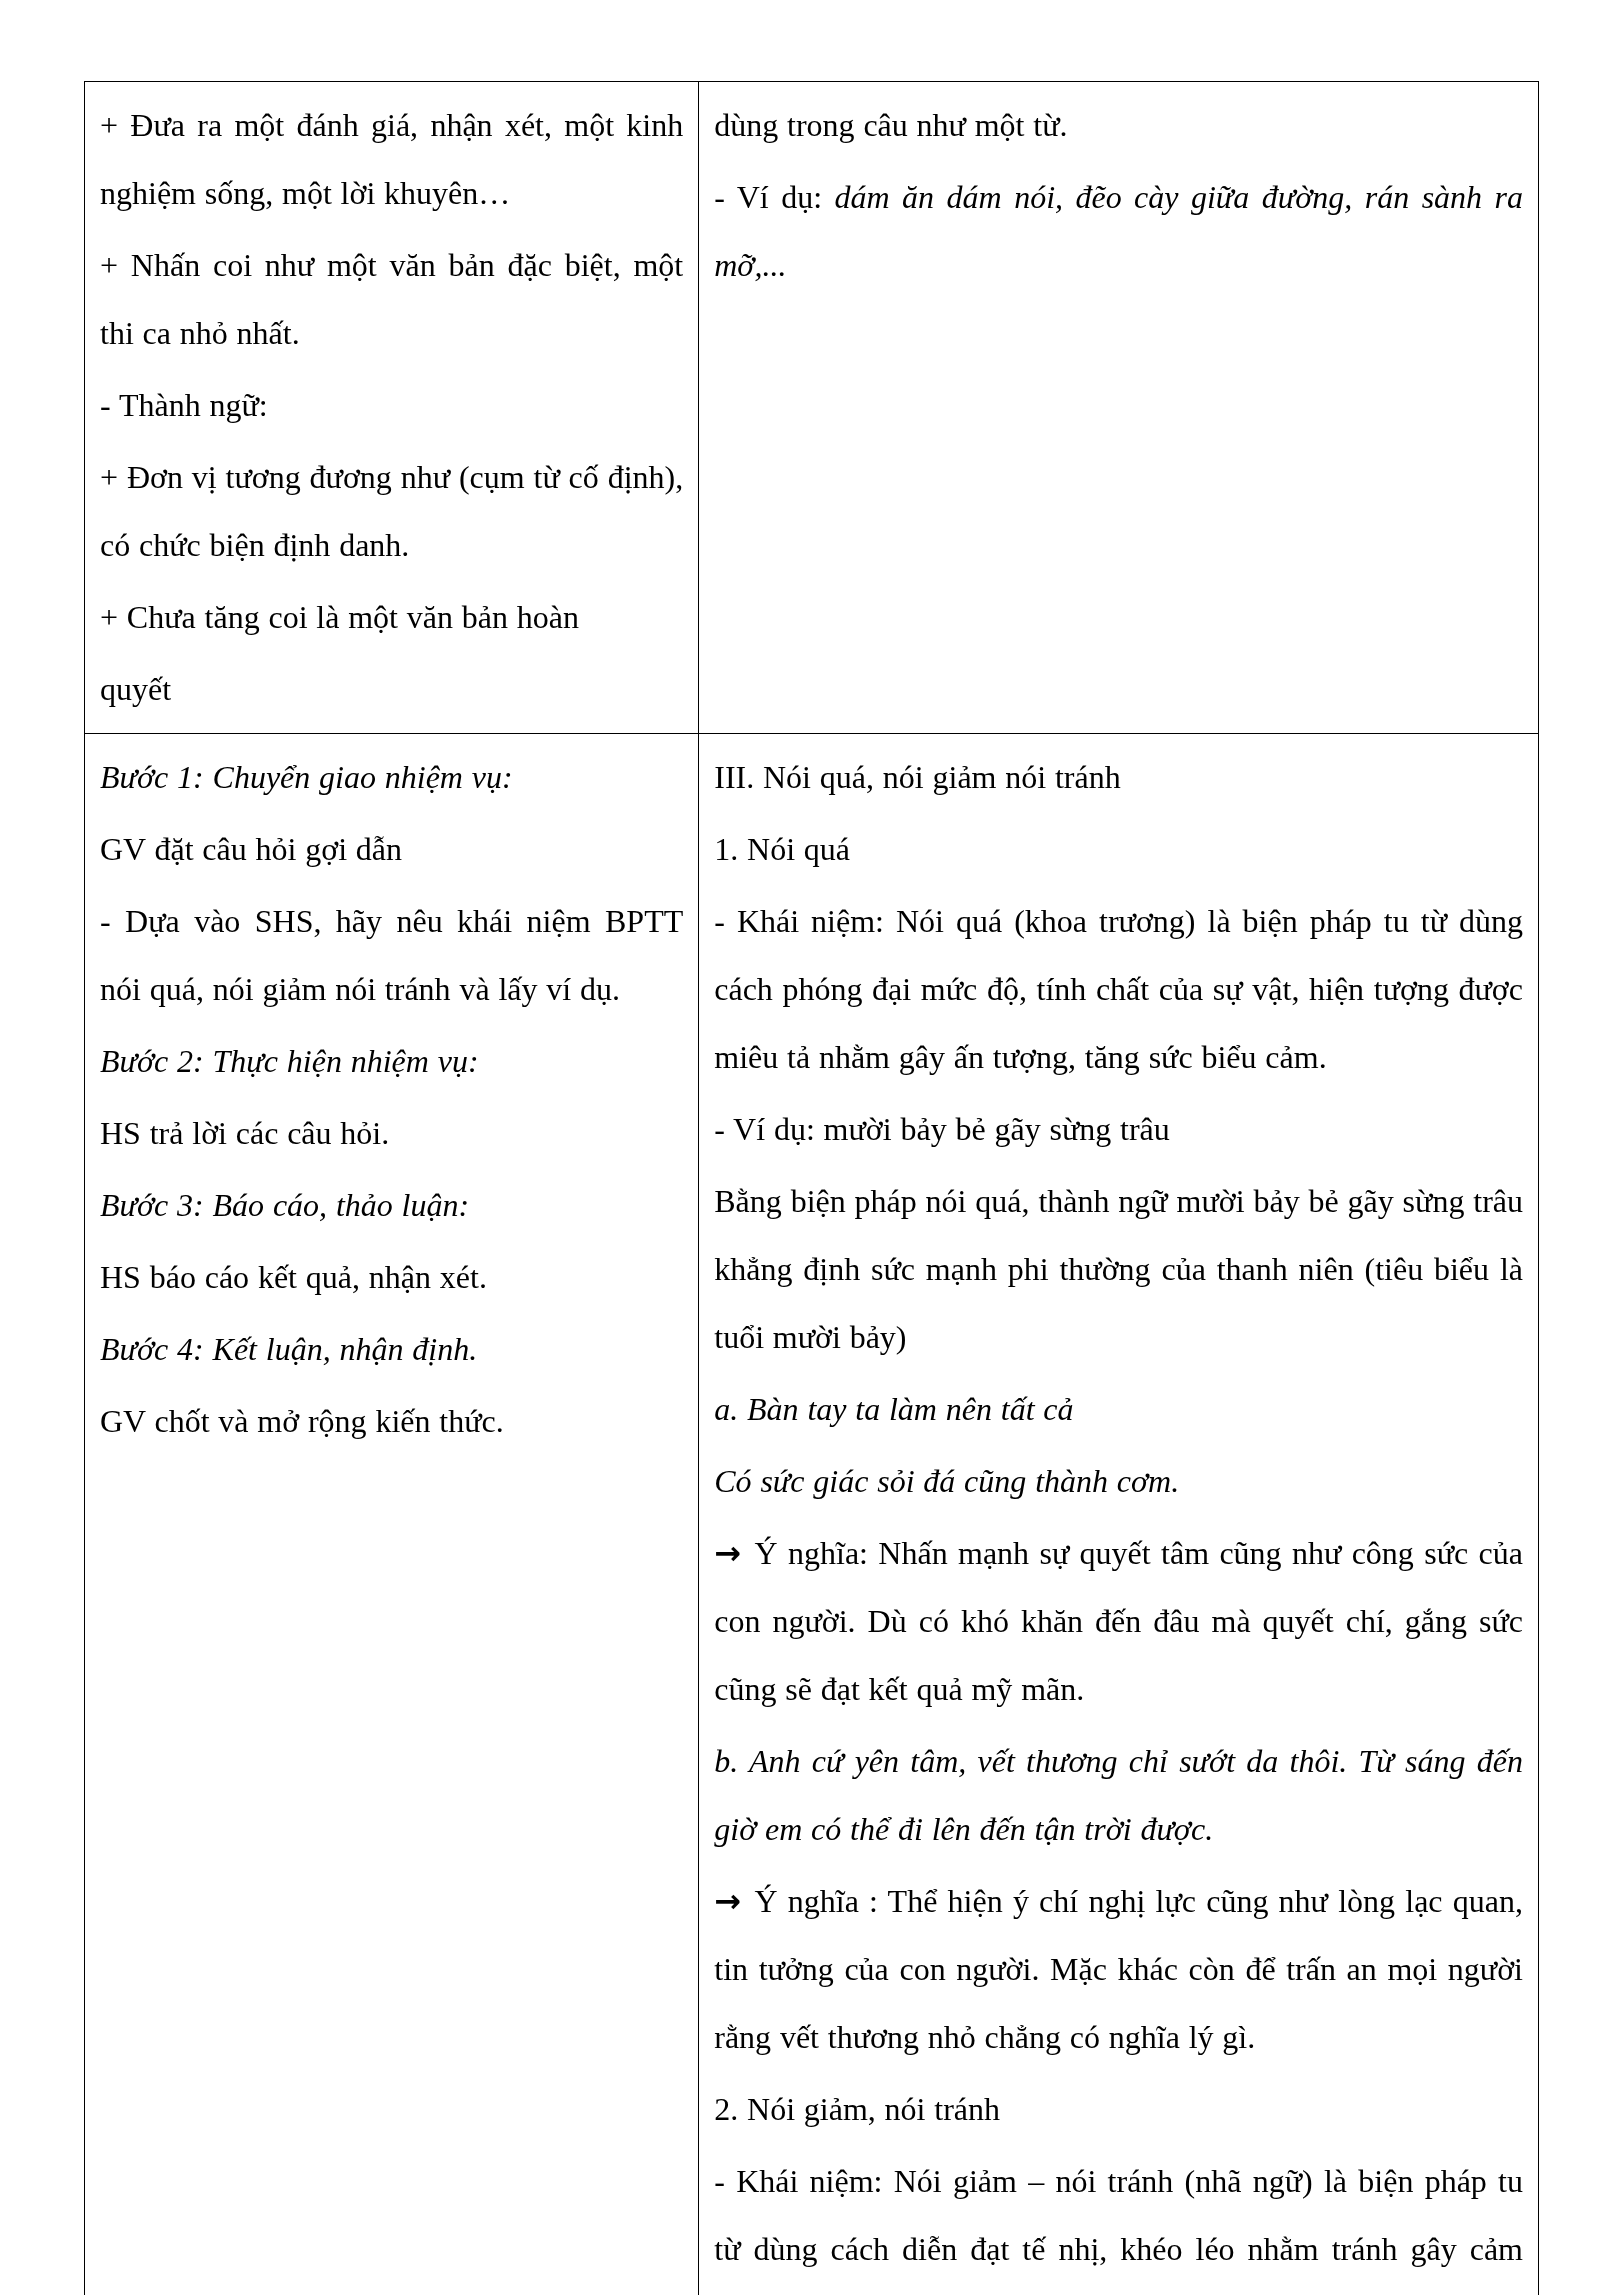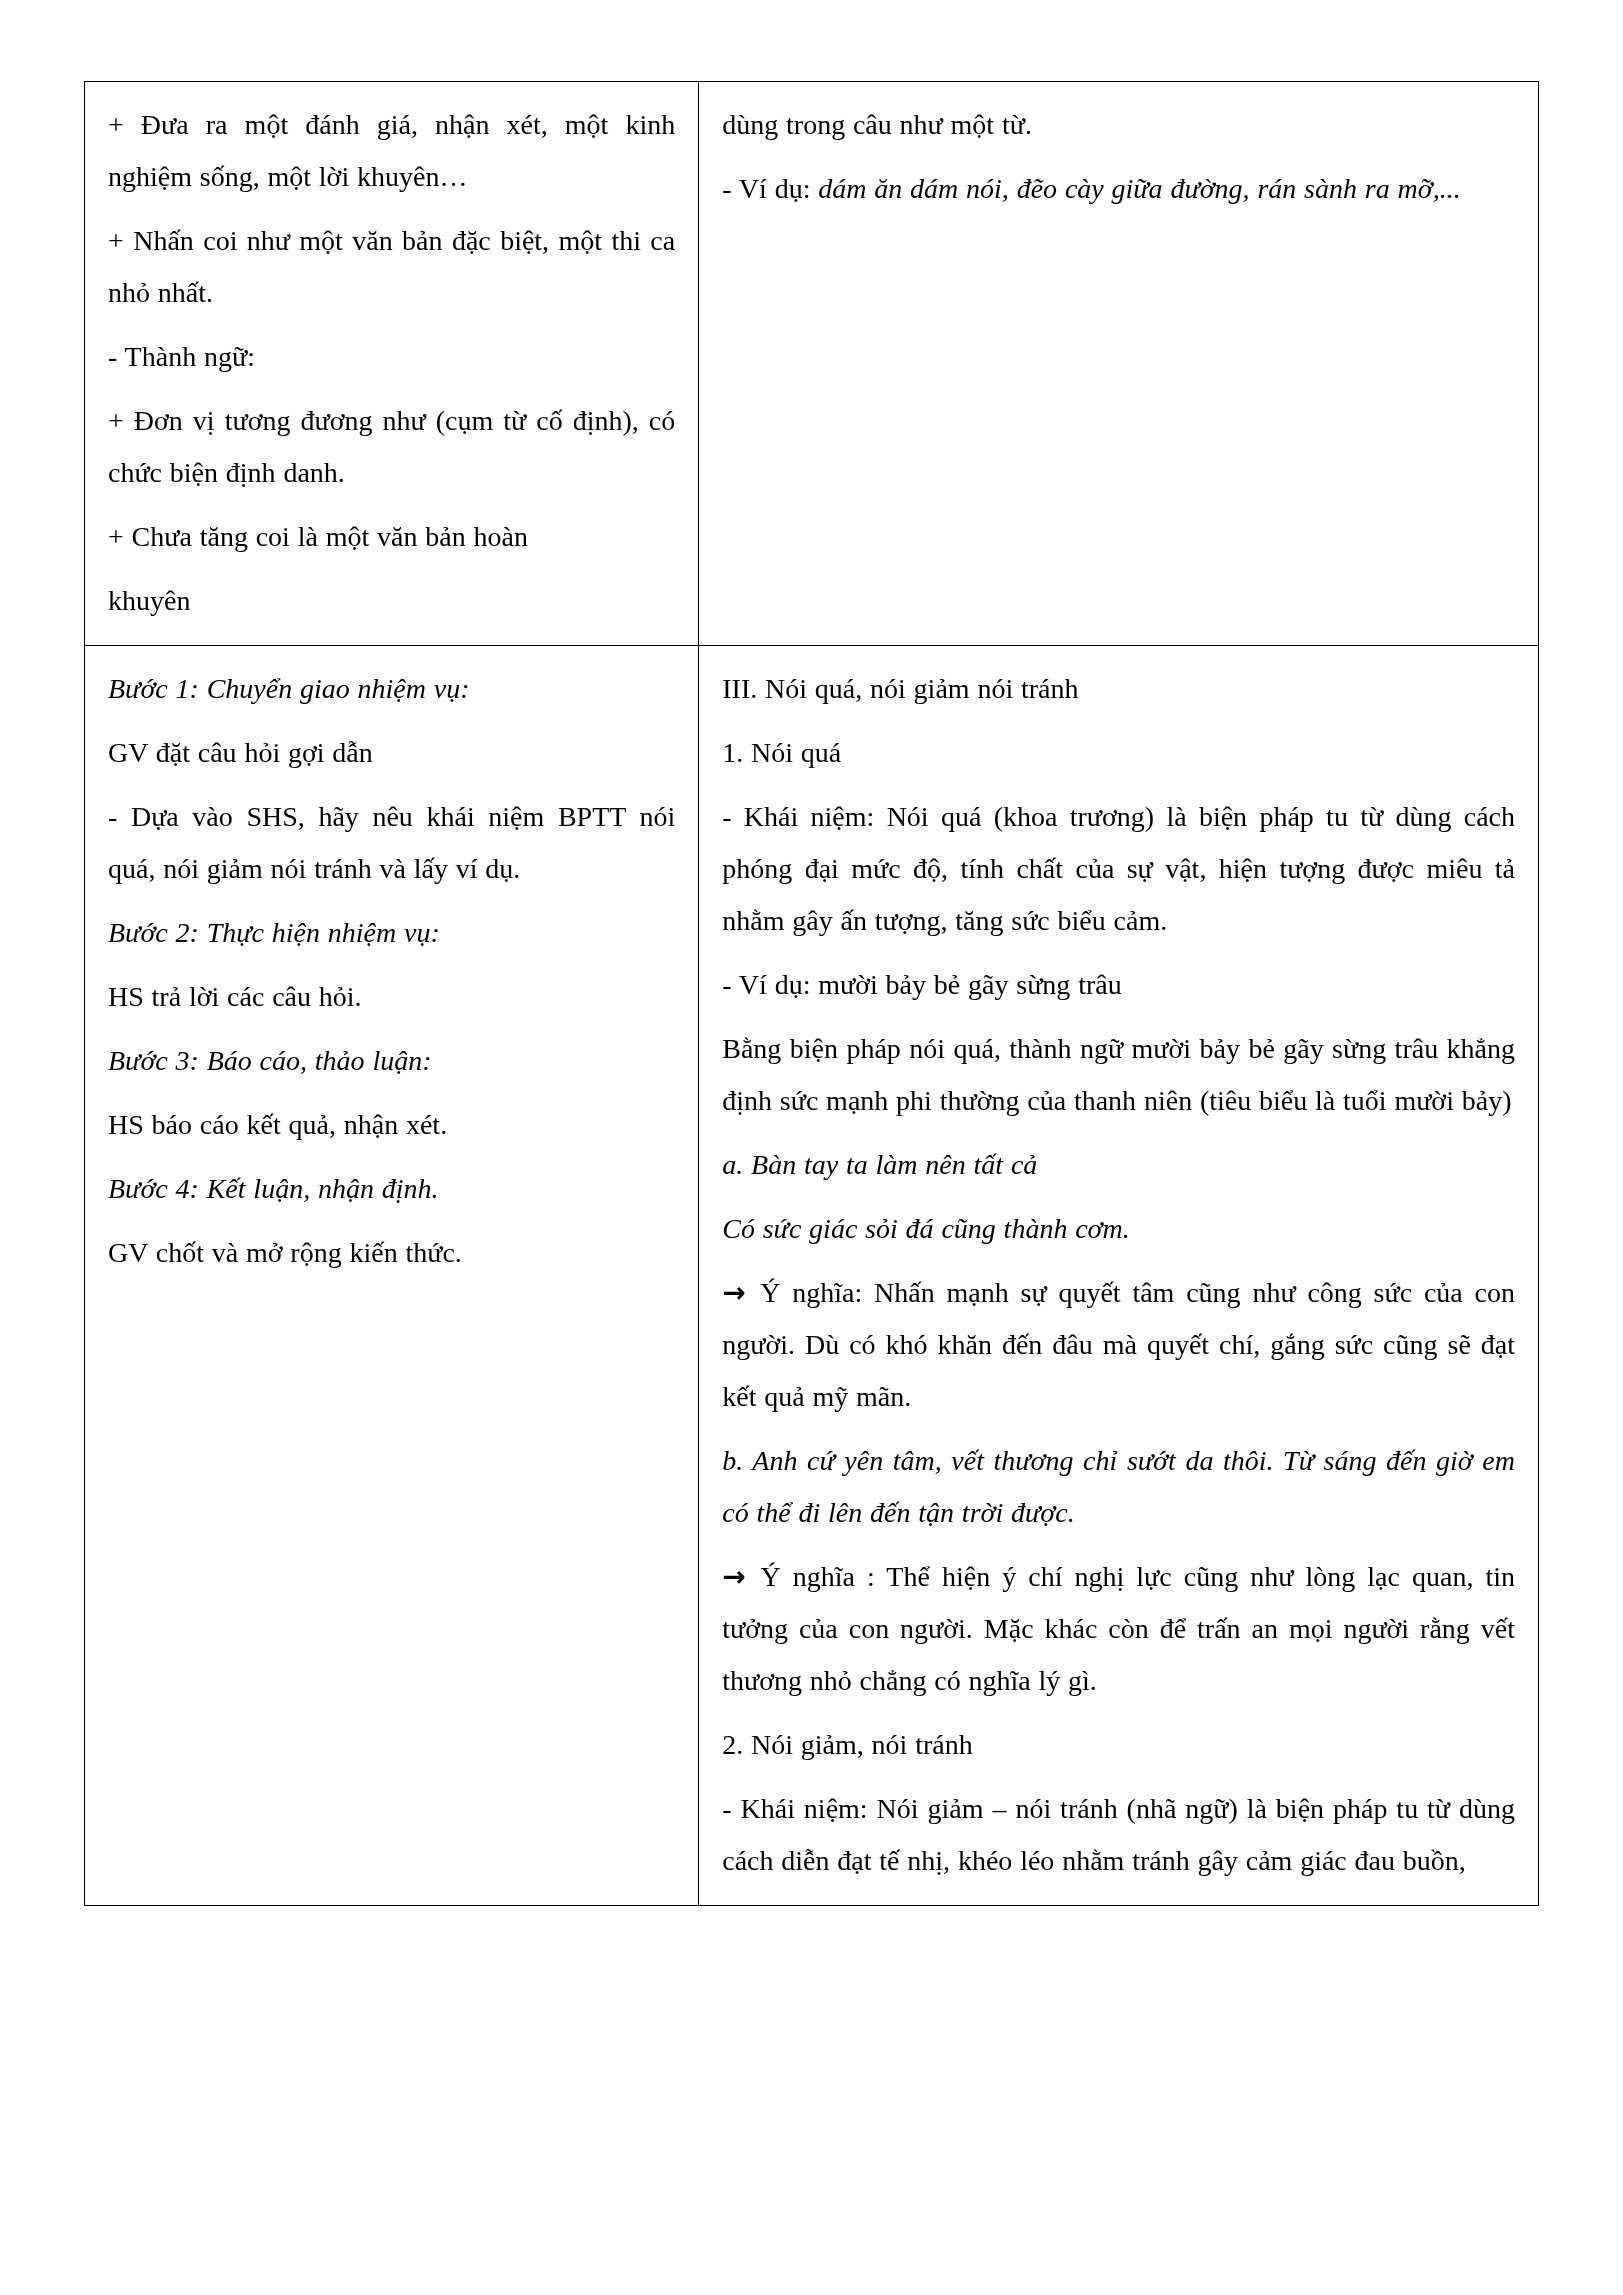--- a/index.html
+++ b/index.html
@@ -25,23 +25,23 @@
     table-layout: fixed;
   }
   table.doc-table td {
     border: 1.6px solid #000000;
     vertical-align: top;
     padding: 4.7px 11px 6.3px 11px;
   }
   td.col-left  { width: 42%; }
   td.col-right { width: 58%; }
   .doc-table p {
-    margin: 12px;
-    font-size: 28px;
-    line-height: 52px;
+    margin: 4px;
+    font-size: 32px;
+    line-height: 68px;
     text-align: justify;
     text-justify: inter-word;
     word-spacing: 0.8px;
   }
   .doc-table span.b { font-weight: normal; }
   .doc-table span.i { font-style: italic; }
   .doc-table span.arrow {
     font-family: "DejaVu Sans", sans-serif;
     font-weight: bold;
   }
@@ -52,21 +52,21 @@
 <div class="page">
   <table class="doc-table">
     <tbody>
       <tr>
         <td class="col-left">
             <p><span>+ Đưa ra một đánh giá, nhận xét, một kinh nghiệm sống, một lời khuyên…</span></p>
             <p><span>+ Nhấn coi như một văn bản đặc biệt, một thi ca nhỏ nhất.</span></p>
             <p><span class="b">- Thành ngữ:</span></p>
             <p><span>+ Đơn vị tương đương như (cụm từ cố định), có chức biện định danh.</span></p>
             <p><span>+ Chưa tăng coi là một văn bản hoàn</span></p>
-            <p><span>khuyên</span></p>
+            <p><span>quyết</span></p>
           </td>
         <td class="col-right">
             <p><span>dùng trong câu như một từ.</span></p>
             <p><span>- Ví dụ: </span><span class="i">dám ăn dám nói, đẽo cày giữa đường, rán sành ra mỡ,...</span></p>
           </td>
       </tr>
       <tr>
         <td class="col-left">
             <p><span class="b i">Bước 1: Chuyển giao nhiệm vụ:</span></p>
             <p><span>GV đặt câu hỏi gợi dẫn</span></p>

